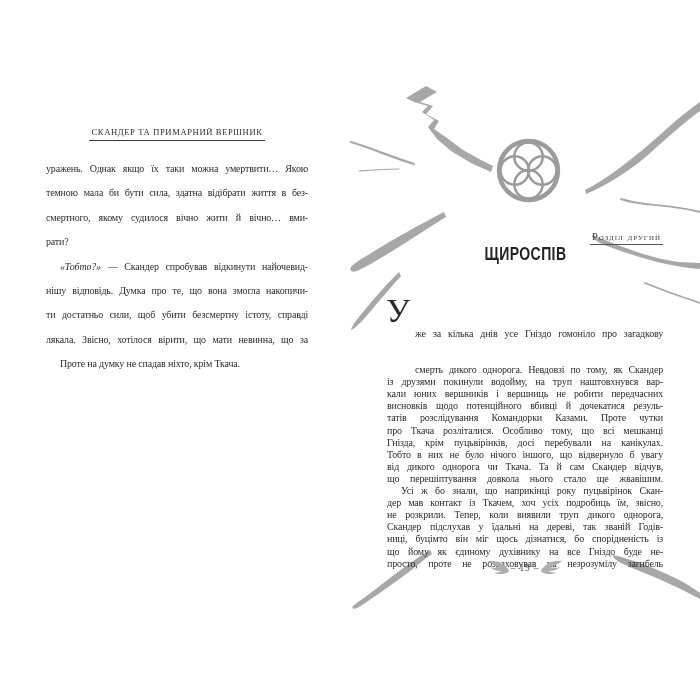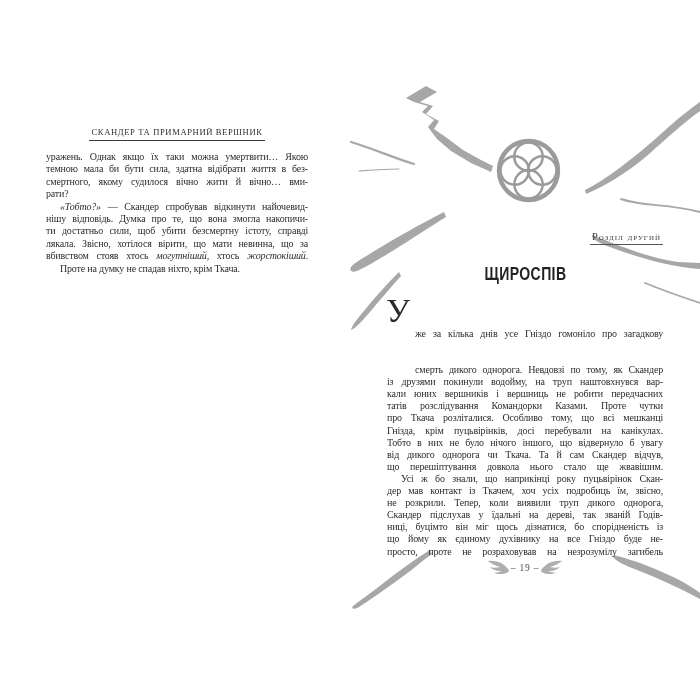--- a/index.html
+++ b/index.html
@@ -10,33 +10,33 @@
   html,body{background:#fff;}
   .book{position:relative;width:700px;height:700px;background:var(--bg);overflow:hidden;
          font-family:"Liberation Serif","DejaVu Serif",serif;color:var(--text);}
   
   .running-head-wrap{position:absolute;left:46px;top:121px;width:262px;text-align:center;}
   .running-head{display:inline-block;font-size:8.6px;letter-spacing:.6px;color:var(--head);
                 padding:0 2px 3px 2px;border-bottom:1px solid #3a3a3a;white-space:nowrap;}
   .body-text{position:absolute;font-size:10px;letter-spacing:-0.18px;color:var(--text);}
   .left-body{left:46px;top:151px;width:262px;}
   .right-body{left:387px;top:304px;width:276px;}
-  .left-body .line{line-height:12.4px;height:12.4px;}
+  .left-body .line{line-height:12.4px;height:12.4px;margin-top:12px;}
   .right-body .line{line-height:12.1px;height:12.1px;}
   .line{text-align:justify;text-align-last:justify;overflow:hidden;}
   .line.no-just{text-align:left;text-align-last:left;}
   .line.indent{text-indent:14px;}
   .line.pad{padding-left:28px;margin-top:24px;}
   .line i{font-style:italic;}
   
   .emblem{position:absolute;left:494px;top:136px;}
   .chapter-label-wrap{position:absolute;left:387px;top:226px;width:276px;text-align:right;}
   .chapter-label{display:inline-block;font-variant:small-caps;font-size:10.5px;letter-spacing:1px;
                  color:#3c3c3c;padding:0 2px 2px 2px;border-bottom:1px solid #555;white-space:nowrap;}
-  .chapter-title{position:absolute;left:387px;top:264px;width:276px;text-align:center;}
+  .chapter-title{position:absolute;left:387px;top:244px;width:276px;text-align:center;}
   .chapter-title span{display:inline-block;font-family:"Liberation Sans","DejaVu Sans",sans-serif;
                  font-weight:700;font-size:18px;letter-spacing:.5px;color:#222;
                  transform:scaleX(.78);transform-origin:center;white-space:nowrap;}
   .drop-cap{position:absolute;left:386px;top:294px;font-size:34px;line-height:34px;color:#2a2a2a;}
   
   .page-footer{position:absolute;left:387px;top:558px;width:276px;display:flex;
                align-items:center;justify-content:center;gap:1px;}
   .page-number{font-size:9.5px;letter-spacing:.8px;color:var(--pagenum);white-space:nowrap;}
   .decor{position:absolute;left:0;top:0;pointer-events:none;}
 </style>
@@ -76,21 +76,20 @@
     </div>
     <div class="body-text left-body">
         <div class="line">уражень. Однак якщо їх таки можна умертвити… Якою</div>
         <div class="line">темною мала би бути сила, здатна відібрати життя в без-</div>
         <div class="line">смертного, якому судилося вічно жити й вічно… вми-</div>
         <div class="line no-just">рати?</div>
         <div class="line indent"><i>«Тобто?»</i> — Скандер спробував відкинути найочевид-</div>
         <div class="line">нішу відповідь. Думка про те, що вона змогла накопичи-</div>
         <div class="line">ти достатньо сили, щоб убити безсмертну істоту, справді</div>
         <div class="line">лякала. Звісно, хотілося вірити, що мати невинна, що за</div>
-        <div class="line">вбивством стояв хтось <i>могутніший</i>, хтось <i>жорстокіший</i>.</div>
         <div class="line no-just indent">Проте на думку не спадав ніхто, крім Ткача.</div>
       </div>
   </section>
 
   <section>
 
     <svg class="emblem" width="69" height="69" viewBox="-34.5 -34.5 69 69">
       <g fill="none" stroke="var(--emblem)">
         <circle r="29.5" stroke-width="4.4"></circle>
         <circle cx="0" cy="-13.8" r="14.2" stroke-width="2.5"></circle>
@@ -106,20 +105,21 @@
     <div class="chapter-title">
       <span>ЩИРОСПІВ</span>
     </div>
 
     <span class="drop-cap">У</span>
     <div class="body-text right-body">
         <div class="line pad">же за кілька днів усе Гніздо гомоніло про загадкову</div>
         <div class="line pad">смерть дикого однорога. Невдовзі по тому, як Скандер</div>
         <div class="line">із друзями покинули водойму, на труп наштовхнувся вар-</div>
         <div class="line">кали юних вершників і вершниць не робити передчасних</div>
+        <div class="line">висновків щодо потенційного вбивці й дочекатися резуль-</div>
         <div class="line">татів розслідування Командорки Казами. Проте чутки</div>
         <div class="line">про Ткача розліталися. Особливо тому, що всі мешканці</div>
         <div class="line">Гнізда, крім пуцьвірінків, досі перебували на канікулах.</div>
         <div class="line">Тобто в них не було нічого іншого, що відвернуло б увагу</div>
         <div class="line">від дикого однорога чи Ткача. Та й сам Скандер відчув,</div>
         <div class="line">що перешіптування довкола нього стало ще жвавішим.</div>
         <div class="line indent">Усі ж бо знали, що наприкінці року пуцьвірінок Скан-</div>
         <div class="line">дер мав контакт із Ткачем, хоч усіх подробиць їм, звісно,</div>
         <div class="line">не розкрили. Тепер, коли виявили труп дикого однорога,</div>
         <div class="line">Скандер підслухав у їдальні на дереві, так званій Годів-</div>

